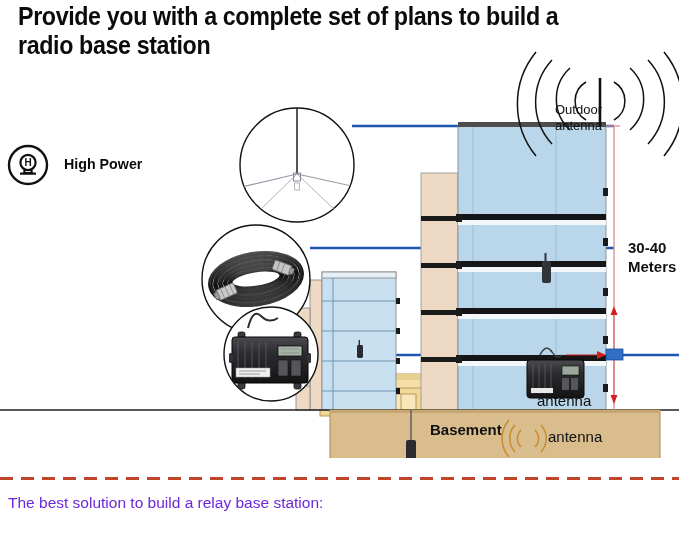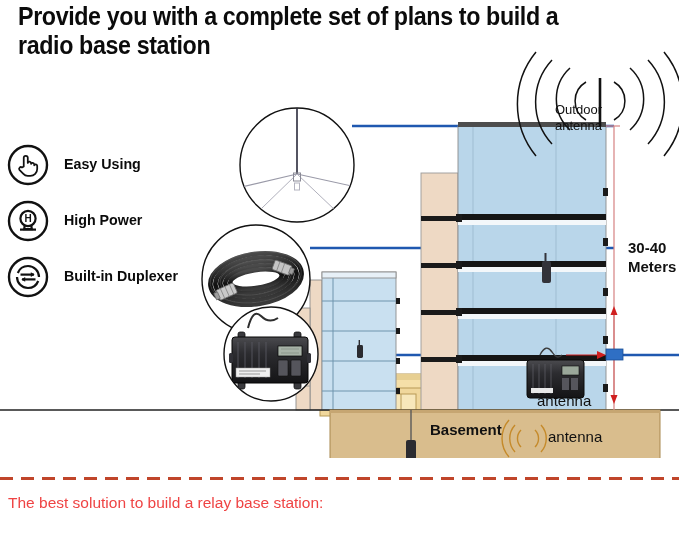--- a/index.html
+++ b/index.html
@@ -23,76 +23,47 @@
              transform:scaleX(.95);transform-origin:left center;}
 
   
   #scene{position:absolute;left:0;top:48px;width:558px;height:410px;}
 
   
   #divider{position:absolute;left:0;top:477px;width:679px;height:3px;
            background-image:repeating-linear-gradient(to right,
              #c0452a 0px,#c0452a 13px,rgba(255,255,255,0) 13px,rgba(255,255,255,0) 21px);}
   #footer{position:absolute;left:8px;top:492px;width:660px;
-          font-size:15.5px;line-height:22px;color:#ef4444;}
+          font-size:15.5px;line-height:22px;color:#6d28d9;}
   #footer div{white-space:nowrap;}
 </style>
 </head>
 <body>
 
 <div id="title">
   <div>Provide you with a complete set of plans to build a</div>
   <div>radio base station</div>
 </div>
 
 <div id="features">
 
-  <div class="feat">
-    <span class="ic">
-      <svg width="44" height="44" viewBox="0 0 44 44">
-        <circle cx="22" cy="22" r="19" fill="none" stroke="#111" stroke-width="2.4"></circle>
-        <path d="M19.5 25.5 L19.5 15.8 a2.3 2.3 0 0 1 4.6 0 L24.1 21.5
-                 a1.9 1.9 0 0 1 3.7 .3 L27.8 22.6
-                 a1.9 1.9 0 0 1 3.6 .5 L31.4 24.2
-                 a1.8 1.8 0 0 1 3.4 .6 L34.8 28.4
-                 a7.8 7.8 0 0 1 -7.8 7.8 h-3.0
-                 a6.6 6.6 0 0 1 -4.9 -2.2 L14.6 29.4
-                 a2.0 2.0 0 0 1 2.9 -2.7 Z" fill="#fff" stroke="#111" stroke-width="2" stroke-linejoin="round" transform="translate(-2.5,-1.5) scale(0.88) translate(3.5,2.8)"></path>
-      </svg>
-    </span>
-    <span class="lbl">Easy Using</span>
-  </div>
 
   <div class="feat">
     <span class="ic">
       <svg width="44" height="44" viewBox="0 0 44 44">
         <circle cx="22" cy="22" r="19" fill="none" stroke="#111" stroke-width="2.4"></circle>
         <circle cx="22" cy="19.5" r="7.6" fill="none" stroke="#111" stroke-width="2.2"></circle>
         <path d="M18.8 25.6 L18.2 30.2 h7.6 l-.6 -4.6" fill="none" stroke="#111" stroke-width="2.2"></path>
         <line x1="14" y1="30.6" x2="30" y2="30.6" stroke="#111" stroke-width="2.2"></line>
         <text x="22" y="23.4" font-family="Liberation Sans, sans-serif" font-size="10" font-weight="bold" text-anchor="middle" fill="#111">H</text>
       </svg>
     </span>
     <span class="lbl">High Power</span>
   </div>
 
-  <div class="feat">
-    <span class="ic">
-      <svg width="44" height="44" viewBox="0 0 44 44">
-        <circle cx="22" cy="22" r="19" fill="none" stroke="#111" stroke-width="2.4"></circle>
-        <path d="M33 22 a11 11 0 0 0 -11 -11 a11 11 0 0 0 -10.2 7" fill="none" stroke="#111" stroke-width="2.2"></path>
-        <path d="M11 22 a11 11 0 0 0 11 11 a11 11 0 0 0 10.2 -7" fill="none" stroke="#111" stroke-width="2.2"></path>
-        <line x1="14.5" y1="19.6" x2="28" y2="19.6" stroke="#111" stroke-width="2.2"></line>
-        <polygon points="28.6,19.6 24.8,17.3 24.8,21.9" fill="#111"></polygon>
-        <line x1="29.5" y1="24.4" x2="16" y2="24.4" stroke="#111" stroke-width="2.2"></line>
-        <polygon points="15.4,24.4 19.2,22.1 19.2,26.7" fill="#111"></polygon>
-      </svg>
-    </span>
-    <span class="lbl">Built-in Duplexer</span>
-  </div>
 </div>
 
 <div id="scene">
 <svg width="679" height="410" viewBox="0 0 679 410">
 
   <defs>
     <linearGradient id="cablegrad" x1="0" y1="0" x2="0" y2="1">
       <stop offset="0" stop-color="#4a4a4a"></stop>
           <stop offset=".5" stop-color="#101010"></stop>
       <stop offset="1" stop-color="#3a3a3a"></stop>

